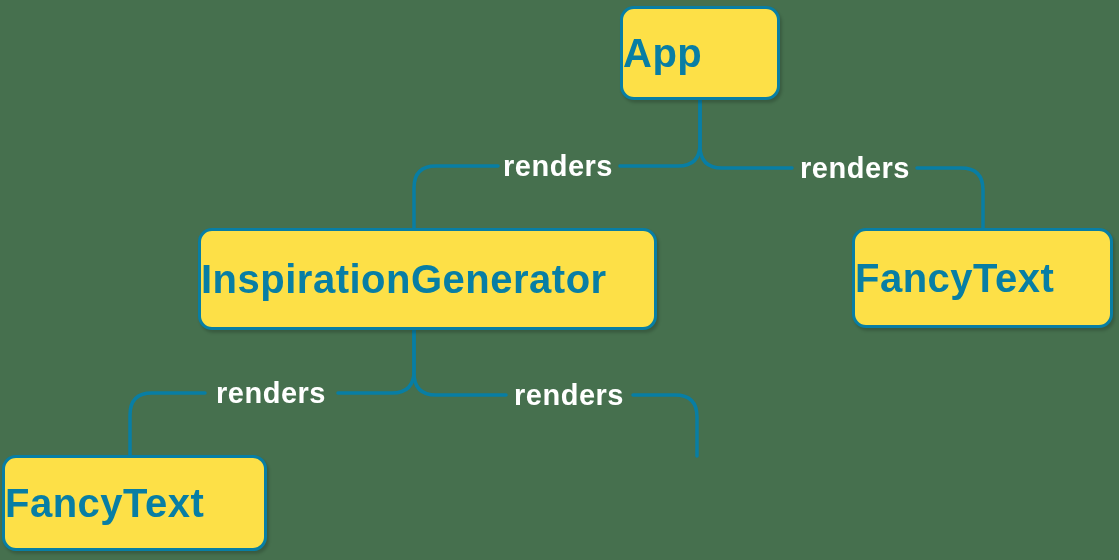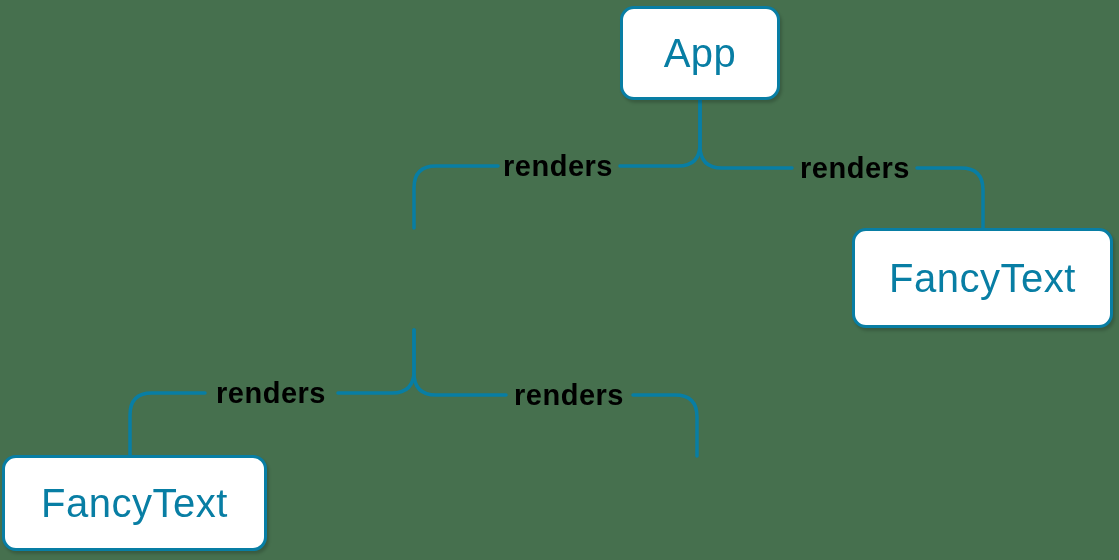--- a/index.html
+++ b/index.html
@@ -14,41 +14,40 @@
     left: 0; top: 0;
     width: 1119px; height: 560px;
   }
   svg.edges {
     position: absolute;
     left: 0; top: 0;
     width: 1119px; height: 560px;
   }
   .node {
     position: absolute;
-    background: #ffffff;
+    background: #fde047;
     border: 3px solid #087ea4;
     border-radius: 14px;
     box-shadow: 2px 3px 3px rgba(0,0,0,0.18);
     display: flex;
     align-items: center;
-    justify-content: center;
     color: #087ea4;
     font-size: 40px;
-    font-weight: 400;
+    font-weight: 700;
     letter-spacing: 0.5px;
   }
   .node-app          { left: 620px; top: 6px;   width: 160px; height: 94px;  }
   .node-inspiration  { left: 198px; top: 228px; width: 459px; height: 102px; }
   .node-fancy-top    { left: 852px; top: 228px; width: 261px; height: 100px; }
   .node-fancy-bottom { left: 2px;   top: 455px; width: 265px; height: 96px;  }
   .node-copyright    { left: 568px; top: 456px; width: 267px; height: 97px;  }
   .edge-label {
     position: absolute;
     transform: translate(-50%, -50%);
-    color: #000000;
+    color: #ffffff;
     font-size: 29px;
     font-weight: bold;
     letter-spacing: 0.5px;
     white-space: nowrap;
   }
   .edge-label-1 { left: 558px; top: 166px; }
   .edge-label-2 { left: 855px; top: 168px; }
   .edge-label-3 { left: 271px; top: 393px; }
   .edge-label-4 { left: 569px; top: 395px; }
 </style>
@@ -71,20 +70,23 @@
 
       <path d="M 414 330 L 414 373 Q 414 395 436 395 L 506 395"></path>
       <path d="M 633 395 L 675 395 Q 697 395 697 417 L 697 456"></path>
     </g>
   </svg>
 
   <div class="node node-app">
     <span>App</span>
   </div>
 
+  <div class="node node-inspiration">
+    <span>InspirationGenerator</span>
+  </div>
 
   <div class="node node-fancy-top">
     <span>FancyText</span>
   </div>
 
   <div class="node node-fancy-bottom">
     <span>FancyText</span>
   </div>
 
 

